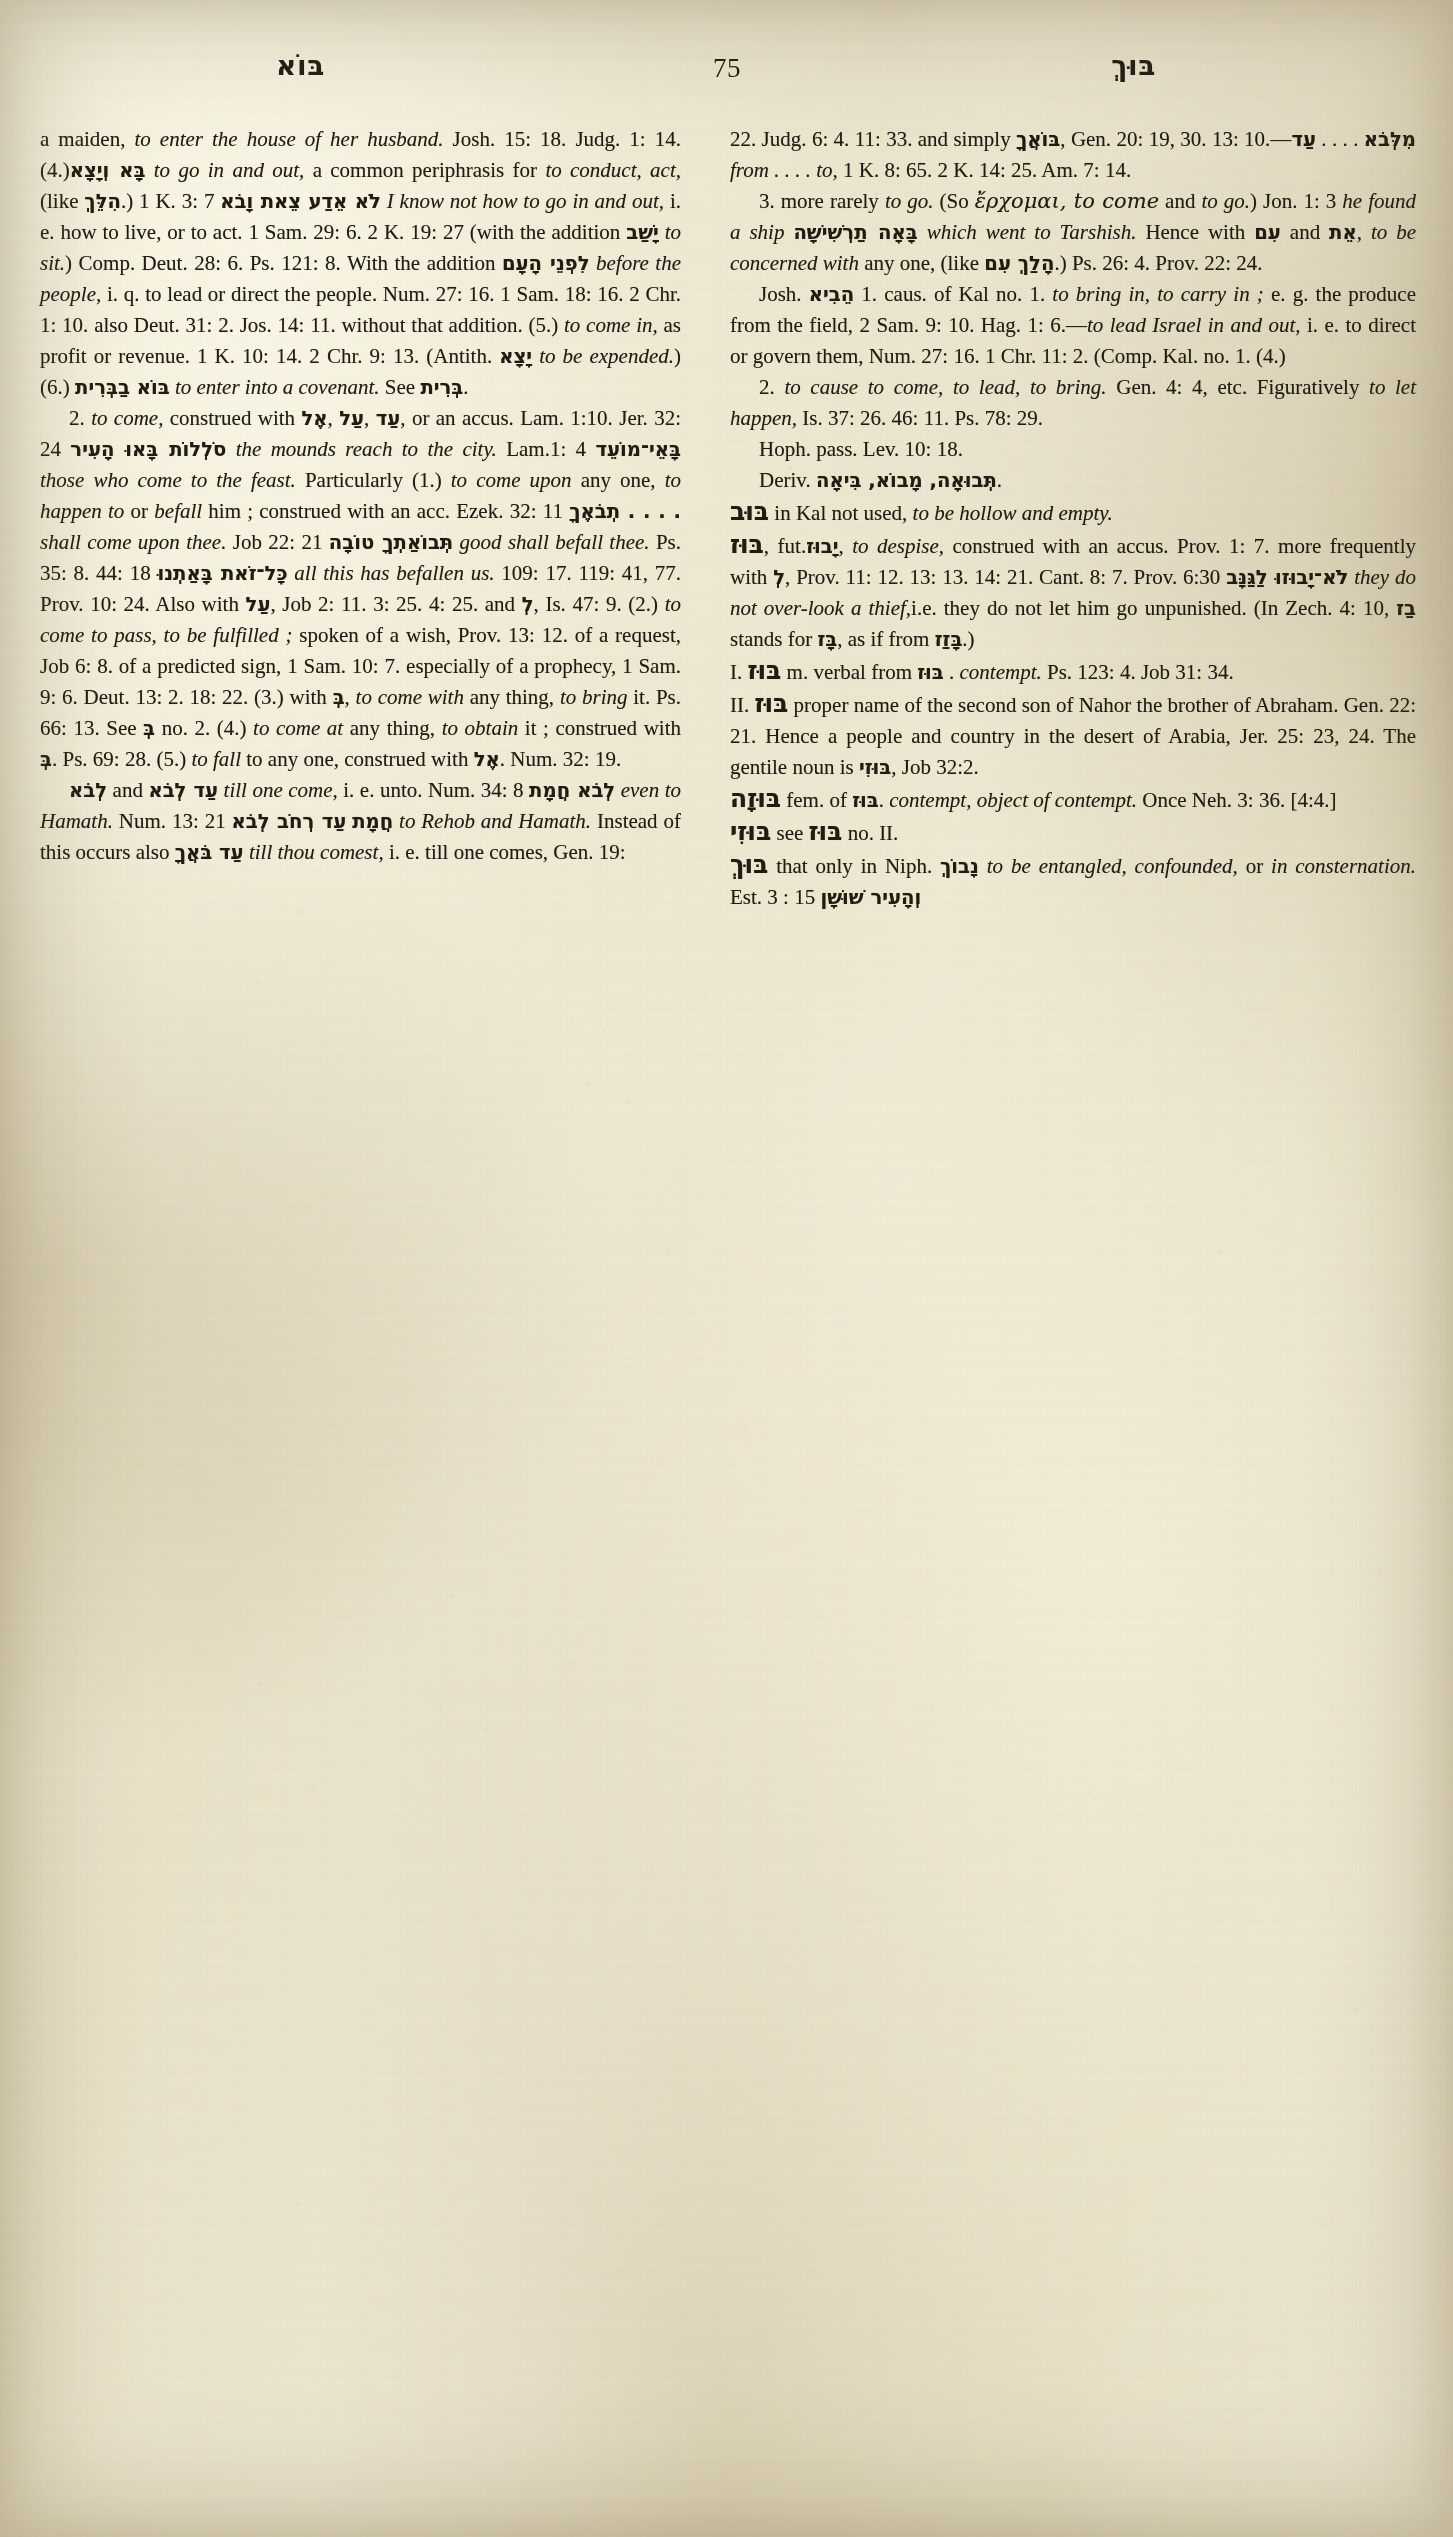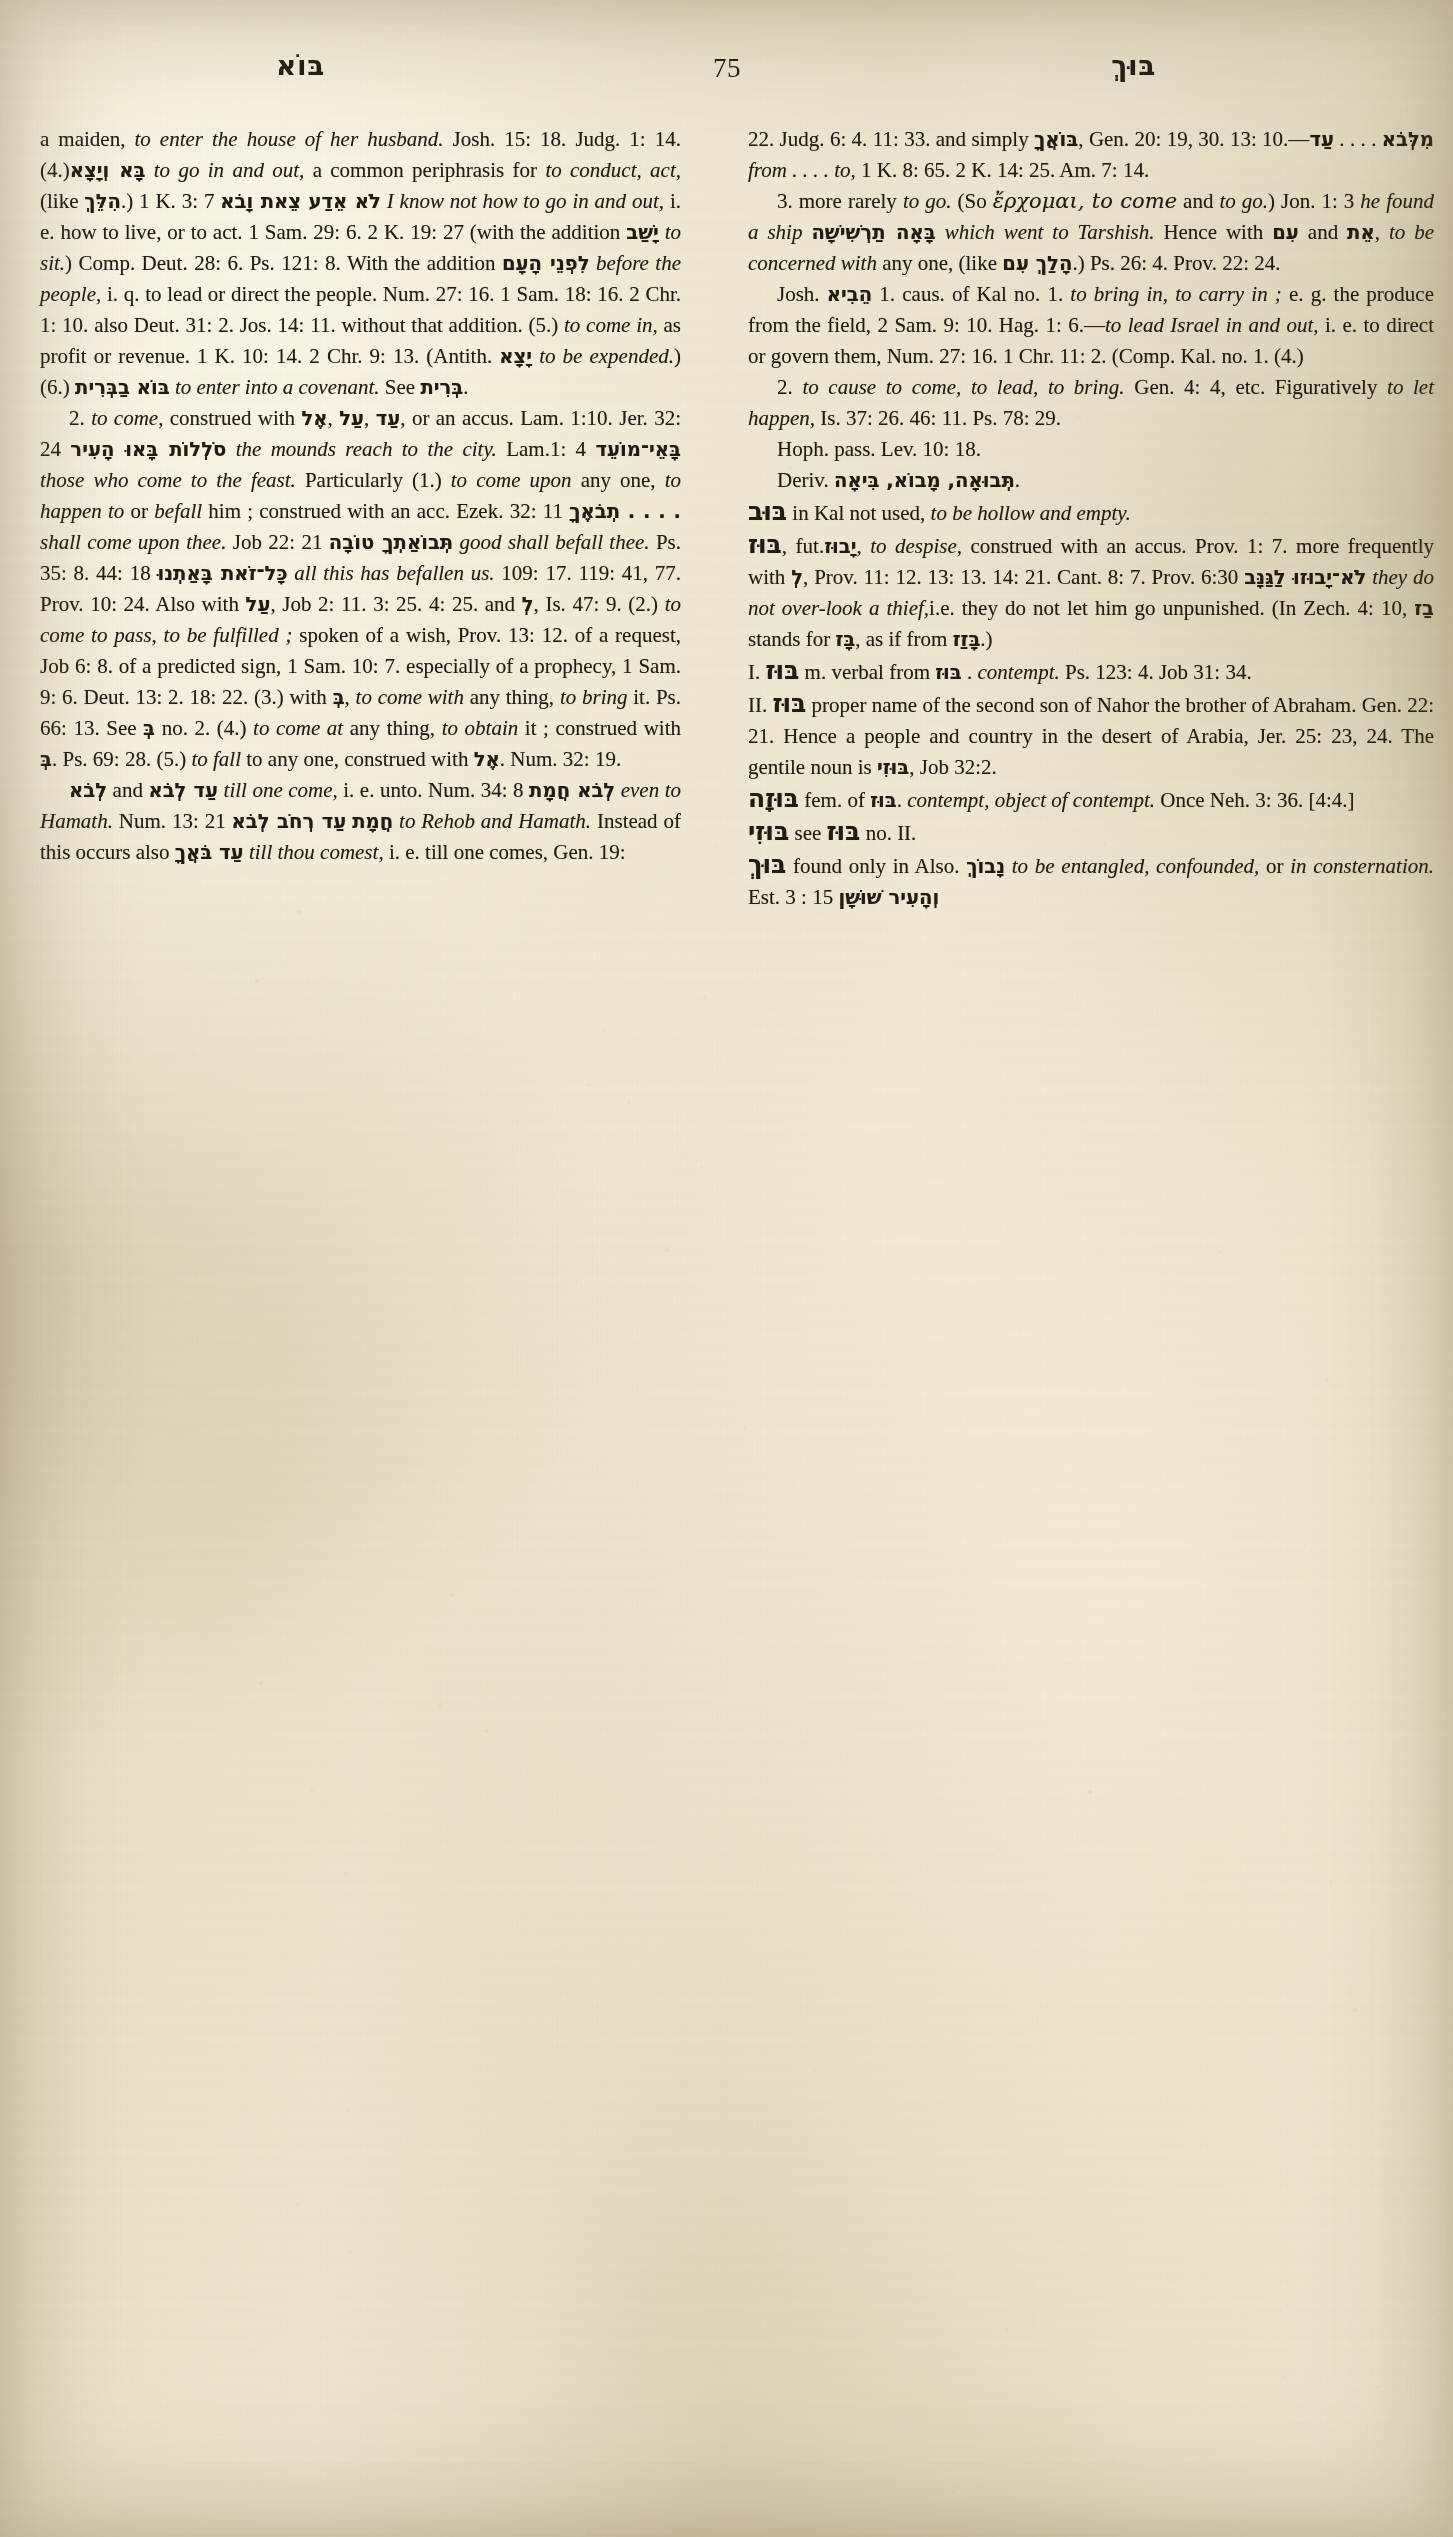--- a/index.html
+++ b/index.html
@@ -57,21 +57,21 @@
   #cols{
     position:absolute;top:124px;left:0;right:0;bottom:38px;
   }
   .col{
     position:absolute;top:0;bottom:0;
     font-size:21px;line-height:31px;
     text-align:justify;text-justify:inter-word;
     -webkit-hyphens:none;hyphens:none;
   }
   #col-left{left:40px;width:641px;}
-  #col-right{left:748px;width:686px;}
+  #col-right{left:730px;width:686px;}
 
   p.par{margin:0;text-indent:0;}
   p.par.ind{text-indent:29px;}
   p.par.hang{text-indent:0;}
 
   i,em{font-style:italic;}
   .heb-in{
     font-family:"DejaVu Sans","Liberation Sans",sans-serif;
     direction:rtl;unicode-bidi:isolate;
     font-weight:700;font-size:19.6px;
@@ -284,20 +284,20 @@
         <p class="par ind"><span>Josh. </span><span class="heb-in">הֵבִיא</span><span> 1. caus. of Kal no. 1. </span><i>to bring in, to carry in ;</i><span> e. g. the produce from the field, 2 Sam. 9: 10.  Hag. 1: 6.—</span><i>to lead Israel in and out,</i><span> i. e. to direct or govern them, Num. 27: 16.  1 Chr. 11: 2.  (Comp. Kal. no. 1. (4.)</span></p>
         <p class="par ind"><span>2. </span><i>to cause to come, to lead, to bring.</i><span>  Gen. 4: 4, etc.  Figuratively </span><i>to let happen,</i><span> Is. 37: 26.  46: 11.  Ps. 78: 29.</span></p>
         <p class="par ind"><span>Hoph. pass.  Lev. 10: 18.</span></p>
         <p class="par ind"><span>Deriv. </span><span class="heb-in">תְּבוּאָה, מָבוֹא, בִּיאָה</span><span>.</span></p>
         <p class="par hang"><span class="heb-big">בּוּב</span><span> in Kal not used, </span><i>to be hollow and empty.</i></p>
         <p class="par hang"><span class="heb-big">בּוּז</span><span>, fut.</span><span class="heb-in">יָבוּז</span><span>, </span><i>to despise,</i><span> construed with an accus.  Prov. 1: 7. more frequently with </span><span class="heb-in">לְ</span><span>, Prov. 11: 12.  13: 13.  14: 21.  Cant. 8: 7.  Prov. 6:30 </span><span class="heb-in">לֹא־יָבוּזוּ לַגַּנָּב</span><i> they do not over-look a thief,</i><span>i.e. they do not let him go unpunished. (In Zech. 4: 10, </span><span class="heb-in">בַז</span><span> stands for </span><span class="heb-in">בָּז</span><span>, as if from </span><span class="heb-in">בָּזַז</span><span>.)</span></p>
         <p class="par hang"><span>I. </span><span class="heb-big">בּוּז</span><span> m. verbal from </span><span class="heb-in">בּוּז</span><span> . </span><i>contempt.</i><span>  Ps. 123: 4.  Job 31: 34.</span></p>
         <p class="par hang"><span>II. </span><span class="heb-big">בּוּז</span><span> proper name of the second son of Nahor the brother of Abraham.  Gen. 22: 21.   Hence a people and country in the desert of Arabia, Jer. 25: 23, 24.  The gentile noun is </span><span class="heb-in">בּוּזִי</span><span>, Job 32:2.</span></p>
         <p class="par hang"><span class="heb-big">בּוּזָה</span><span> fem. of </span><span class="heb-in">בּוּז</span><span>. </span><i>contempt, object of contempt.</i><span>  Once Neh. 3: 36. [4:4.]</span></p>
         <p class="par hang"><span class="heb-big">בּוּזִי</span><span> see </span><span class="heb-big">בּוּז</span><span> no. II.</span></p>
-        <p class="par hang"><span class="heb-big">בּוּךְ</span><span> found only in Also. </span><span class="heb-in">נָבוֹךְ</span><i> to be entangled, confounded,</i><span> or </span><i>in consternation.</i><span>  Est.  3 : 15 </span><span class="heb-in">וְהָעִיר שׁוּשָׁן</span></p>
+        <p class="par hang"><span class="heb-big">בּוּךְ</span><span> that only in Niph. </span><span class="heb-in">נָבוֹךְ</span><i> to be entangled, confounded,</i><span> or </span><i>in consternation.</i><span>  Est.  3 : 15 </span><span class="heb-in">וְהָעִיר שׁוּשָׁן</span></p>
       </div>
   </div>
 
 </div>
 
 <div id="vignette"></div>
 
 
 </body></html>

